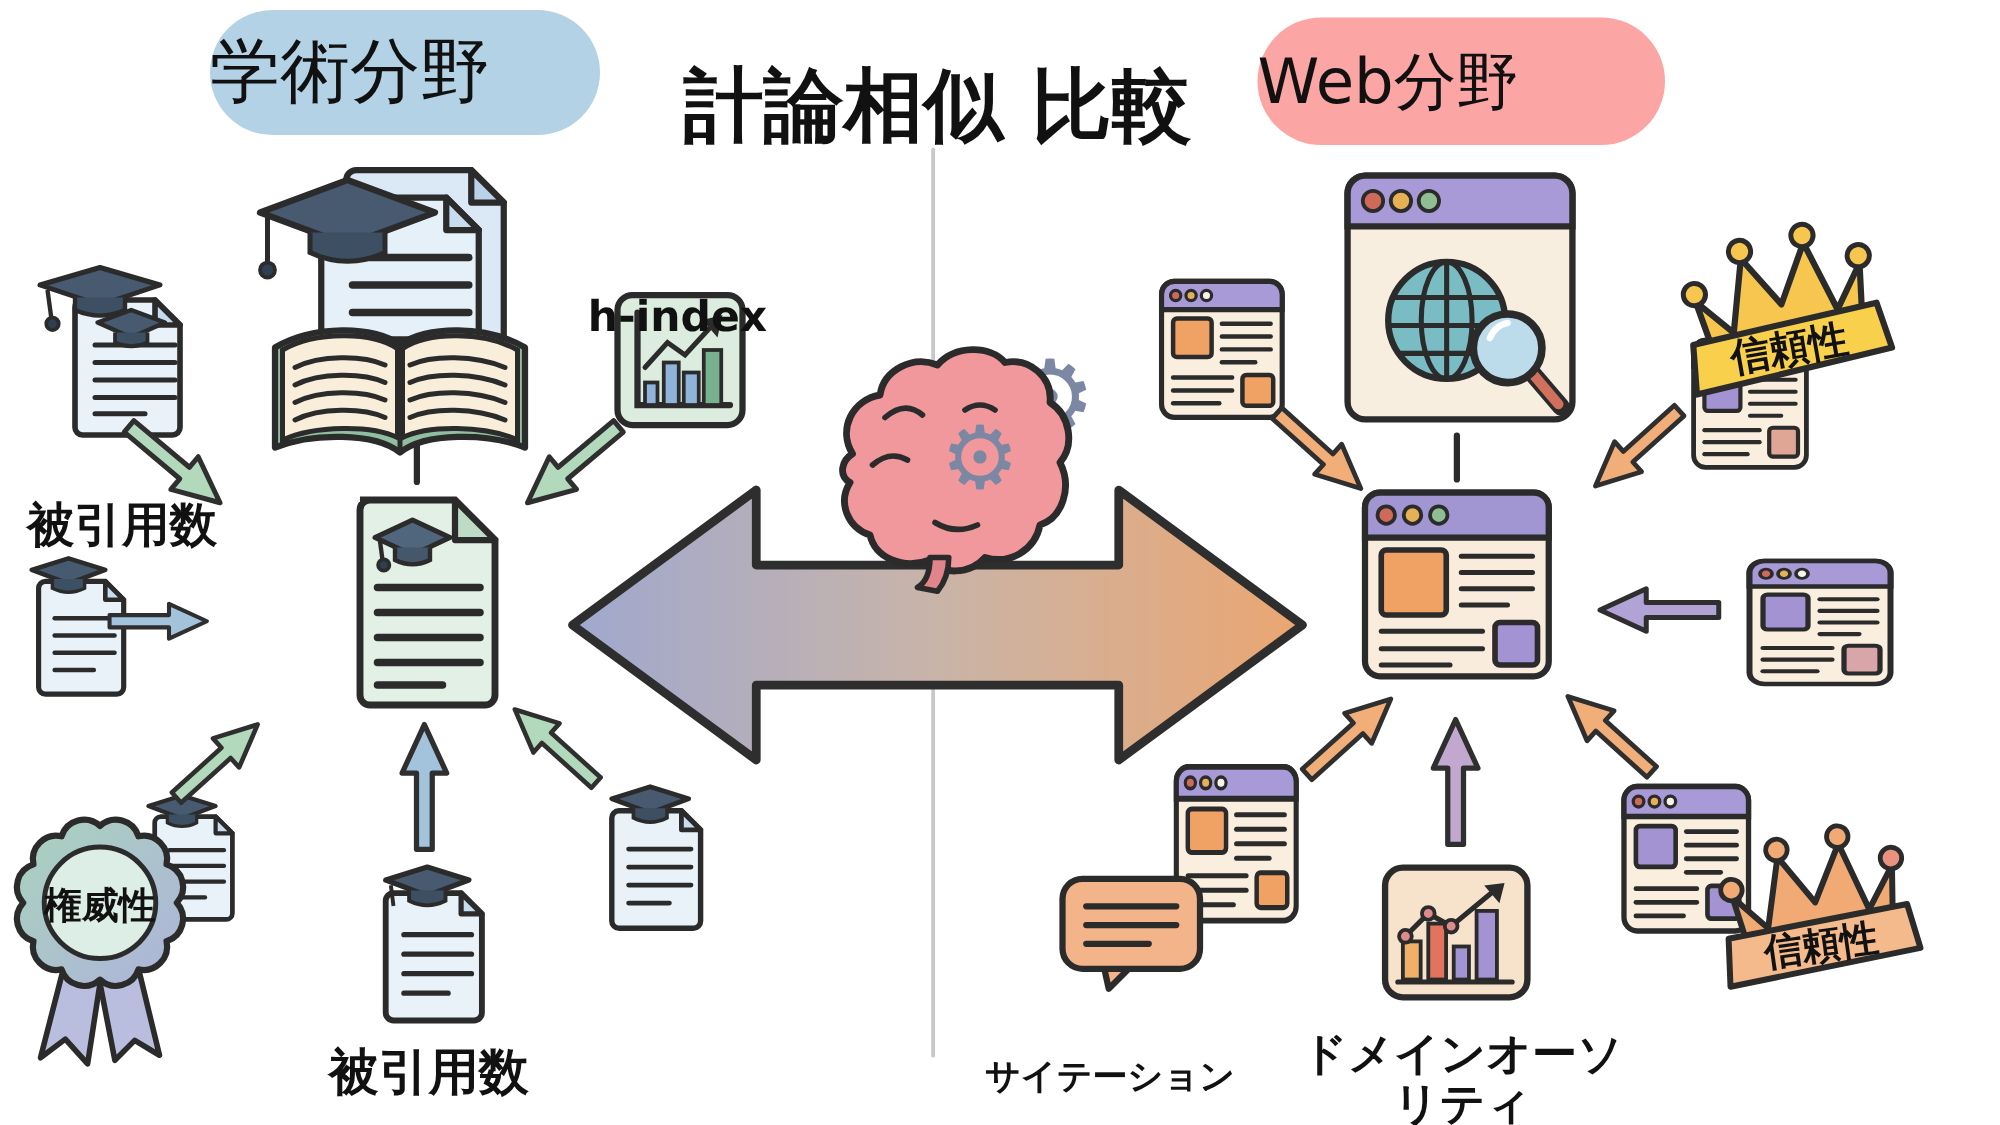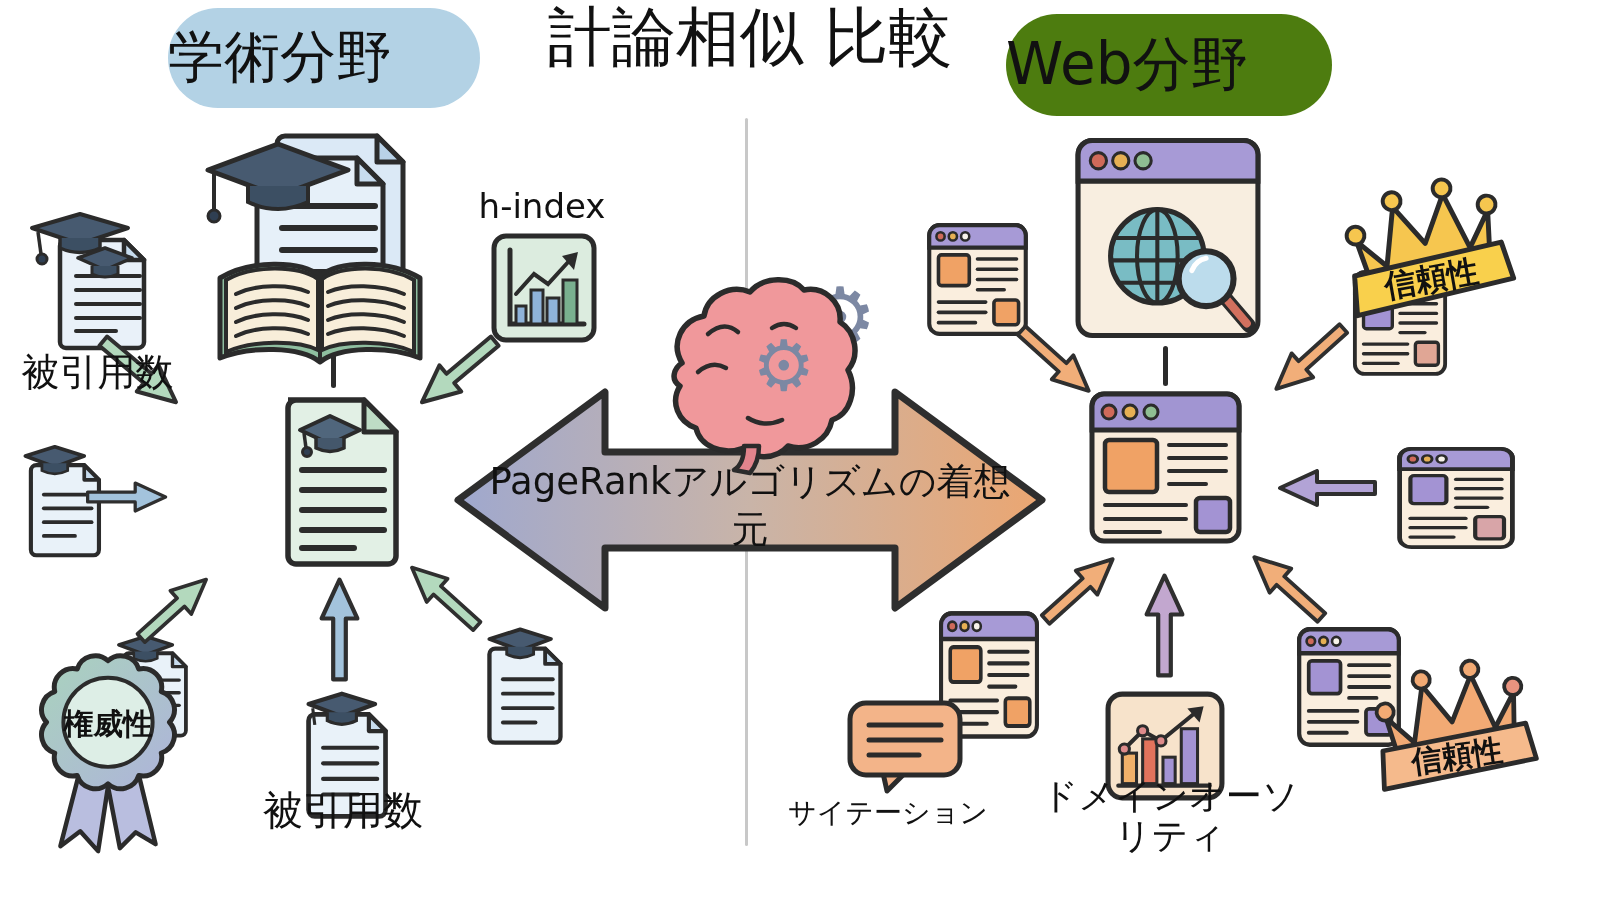--- a/index.html
+++ b/index.html
@@ -1,40 +1,40 @@
 <!DOCTYPE html>
 <html><head>
 <meta charset="utf-8">
 <style>
   html,body{margin:0;padding:0;background:#ffffff;}
   #canvas{position:relative;width:1600px;height:900px;background:#ffffff;overflow:hidden;
           font-family:"DejaVu Sans",sans-serif;color:#111;}
   .abs{position:absolute;}
-  .label{position:absolute;font-weight:400;color:#111;text-align:center;line-height:1.1;z-index:6;}
+  .label{position:absolute;font-weight:700;color:#111;text-align:center;line-height:1.1;z-index:6;margin-top:48px;}
   .pill{position:absolute;display:flex;align-items:center;
         font-weight:400;color:#111;z-index:5;}
   .arrow-wrap{position:absolute;z-index:2;}
   svg{display:block;overflow:visible;}
   .divider{position:absolute;z-index:0;border-radius:2px;}
   .connector{position:absolute;background:#2b2b2b;border-radius:3px;z-index:1;}
 </style>
 </head>
 <body>
 
 <div id="canvas">
 
   <div class="divider" style="left:745px;top:118px;width:3px;height:728px;background:#c8c8c8;"></div>
 
   <div class="label" style="left:492px;top:2px;width:516px;font-size:64px;">計論相似 比較</div>
 
   <div class="pill" style="left:168px;top:8px;width:312px;height:100px;border-radius:52px;background:#b3d2e5;font-size:56px;">
     <span>学術分野</span>
   </div>
 
-  <div class="pill" style="left:1006px;top:14px;width:326px;height:102px;border-radius:54px;background:#4d7c0f;font-size:58px;">
+  <div class="pill" style="left:1006px;top:14px;width:326px;height:102px;border-radius:54px;background:#fca5a5;font-size:50px;">
     <span>Web分野</span>
   </div>
 
   <div class="abs" style="left:190px;top:118px;z-index:2;">
     <svg width="260" height="270" viewBox="0 0 260 270">
       <path d="M95,18 h92 l26,26 v150 a8,8 0 0 1 -8,8 h-110 a8,8 0 0 1 -8,-8 v-168 a8,8 0 0 1 8,-8 z" fill="#dbe9f6" stroke="#2b2b2b" stroke-width="5"></path>
       <path d="M187,18 l26,26 h-26 z" fill="#b9d2e8" stroke="#2b2b2b" stroke-width="5" stroke-linejoin="round"></path>
       <path d="M75,40 h92 l26,26 v150 a8,8 0 0 1 -8,8 h-110 a8,8 0 0 1 -8,-8 v-168 a8,8 0 0 1 8,-8 z" fill="#e6f0f9" stroke="#2b2b2b" stroke-width="5"></path>
       <path d="M167,40 l26,26 h-26 z" fill="#c7dcee" stroke="#2b2b2b" stroke-width="5" stroke-linejoin="round"></path>
       <g stroke="#2b2b2b" stroke-width="6" stroke-linecap="round">
@@ -137,21 +137,21 @@
         <line x1="28" y1="88" x2="80" y2="88"></line>
           <line x1="28" y1="103" x2="62" y2="103"></line>
       </g>
       <g>
         <polygon points="8,16 40,6 72,16 40,28" fill="#475a70" stroke="#2b2b2b" stroke-width="4" stroke-linejoin="round"></polygon>
         <path d="M26,24 v8 q14,7 28,0 v-8" fill="#3c4f63" stroke="#2b2b2b" stroke-width="3"></path>
       </g>
     </svg>
   </div>
 
-  <div class="abs" style="left:0px;top:638px;z-index:3;padding-left:28px;">
+  <div class="abs" style="left:0px;top:638px;z-index:3;">
     <svg width="160" height="228" viewBox="0 0 160 230">
       <defs>
         <linearGradient id="gradRosette" x1="0" y1="0" x2="1" y2="1">
           <stop offset="0" stop-color="#a9d3bd"></stop>
             <stop offset="1" stop-color="#aeb3da"></stop>
         </linearGradient>
       </defs>
       <polygon points="50,140 80,150 70,215 52,195 32,210" fill="#b9bedf" stroke="#2b2b2b" stroke-width="4.5" stroke-linejoin="round"></polygon>
       <polygon points="80,150 112,142 128,208 108,196 92,212" fill="#b9bedf" stroke="#2b2b2b" stroke-width="4.5" stroke-linejoin="round"></polygon>
       <path d="M142,85 A19 19 0 0 1 133.7,116 A19 19 0 0 1 111,138.7 A19 19 0 0 1 80,147 A19 19 0 0 1 49,138.7 A19 19 0 0 1 26.3,116 A19 19 0 0 1 18,85 A19 19 0 0 1 26.3,54 A19 19 0 0 1 49,31.3 A19 19 0 0 1 80,23 A19 19 0 0 1 111,31.3 A19 19 0 0 1 133.7,54 A19 19 0 0 1 142,85 Z" fill="url(#gradRosette)" stroke="#2b2b2b" stroke-width="5" stroke-linejoin="round"></path>
@@ -251,21 +251,20 @@
       <defs>
         <linearGradient id="gradArrow" x1="0" y1="0" x2="1" y2="0">
           <stop offset="0" stop-color="#9fa8ce"></stop>
             <stop offset="0.5" stop-color="#c9b4a8"></stop>
             <stop offset="1" stop-color="#eba671"></stop>
         </linearGradient>
       </defs>
       <path d="M8,140 L155,32 L155,92 L445,92 L445,32 L592,140 L445,248 L445,188 L155,188 L155,248 Z" fill="url(#gradArrow)" stroke="#2e2e2e" stroke-width="7" stroke-linejoin="round"></path>
     </svg>
   </div>
-  <div class="label" style="left:485px;top:458px;width:530px;font-size:37px;line-height:48px;z-index:4;">PageRankアルゴリズムの着想元</div>
 
   <div class="abs" style="left:652px;top:268px;z-index:3;">
     <svg width="235" height="205" viewBox="0 0 235 205">
       <text x="188" y="78" text-anchor="middle" font-size="82" fill="#7c88a3">⚙</text>
       <path d="M30,95 C18,75 30,52 52,48 C55,28 78,16 98,24 C112,8 140,8 152,22 C172,18 190,34 188,54 C204,64 208,88 196,102 C206,122 198,146 180,152 C176,172 156,184 136,178 C124,192 100,192 92,180 C70,188 48,178 44,160 C26,154 18,134 28,118 C18,112 22,100 30,95 Z" fill="#f0989b" stroke="#2b2b2b" stroke-width="5.5" stroke-linejoin="round"></path>
       <g stroke="#2b2b2b" stroke-width="4.5" fill="none" stroke-linecap="round">
         <path d="M56,66 q16,-14 30,-2"></path>
           <path d="M46,104 q14,-12 28,-4"></path>
         <path d="M96,150 q16,10 34,2"></path>
           <path d="M120,60 q12,-8 24,0"></path>

